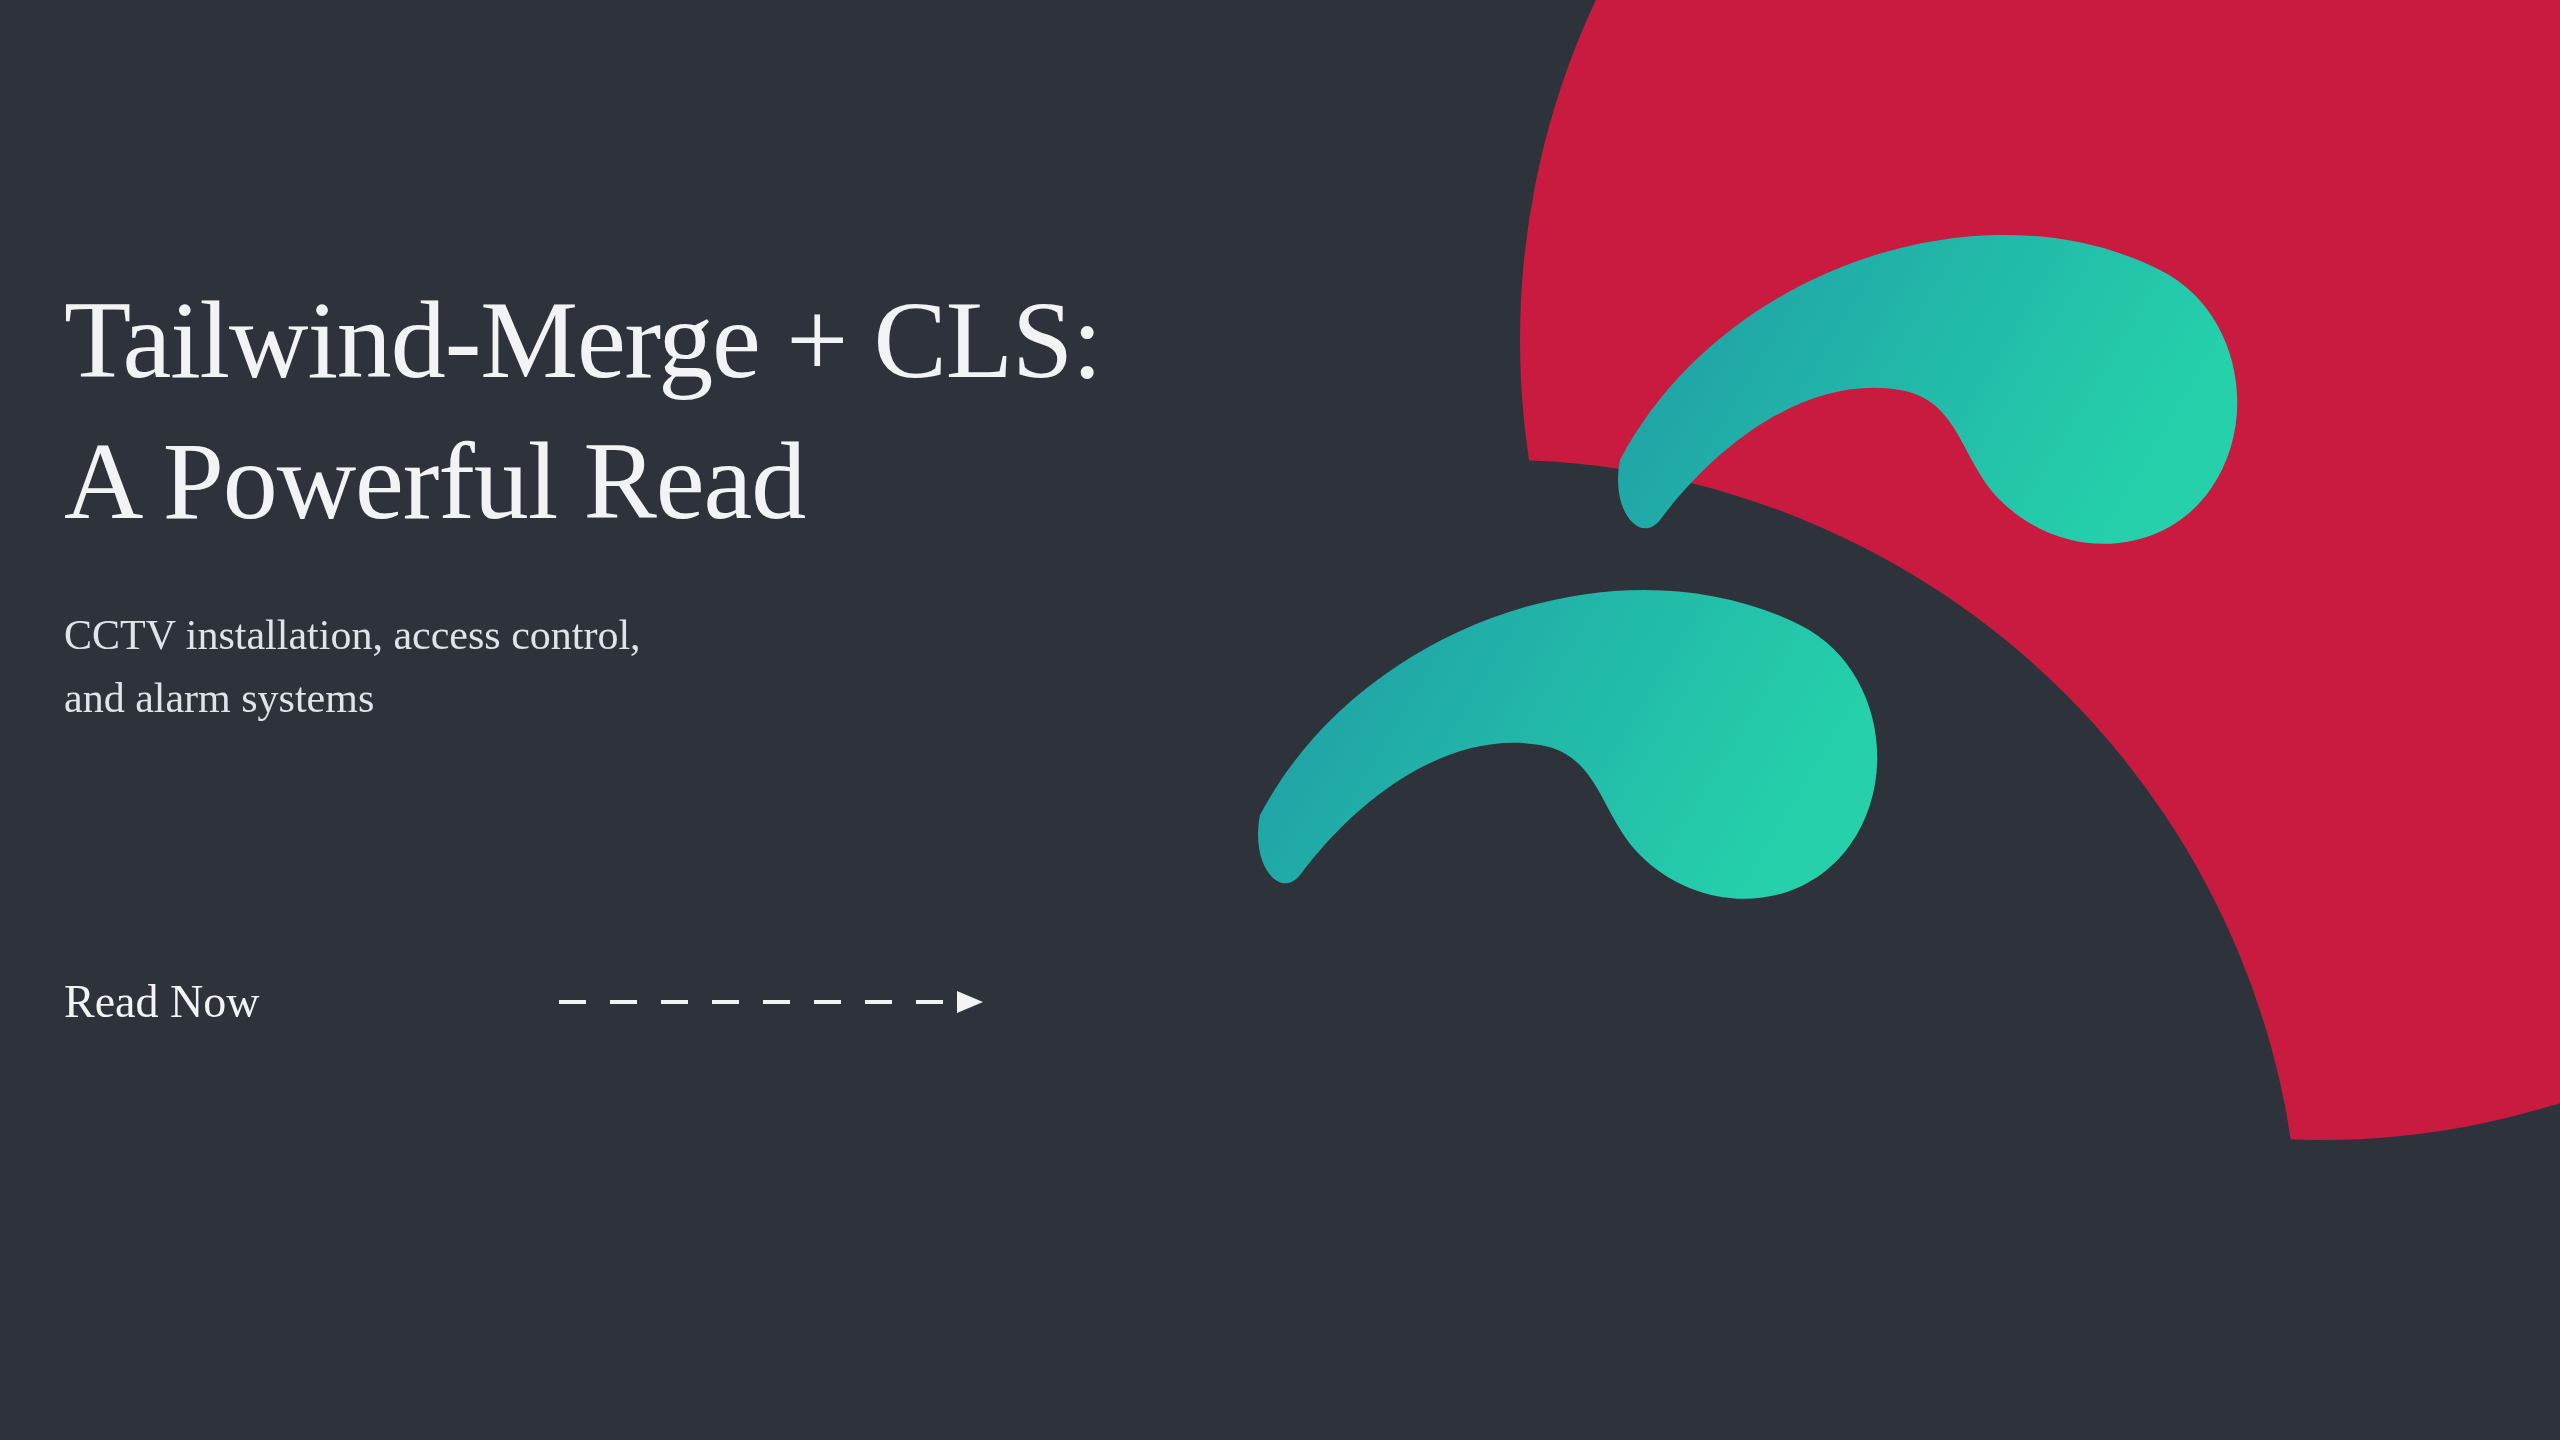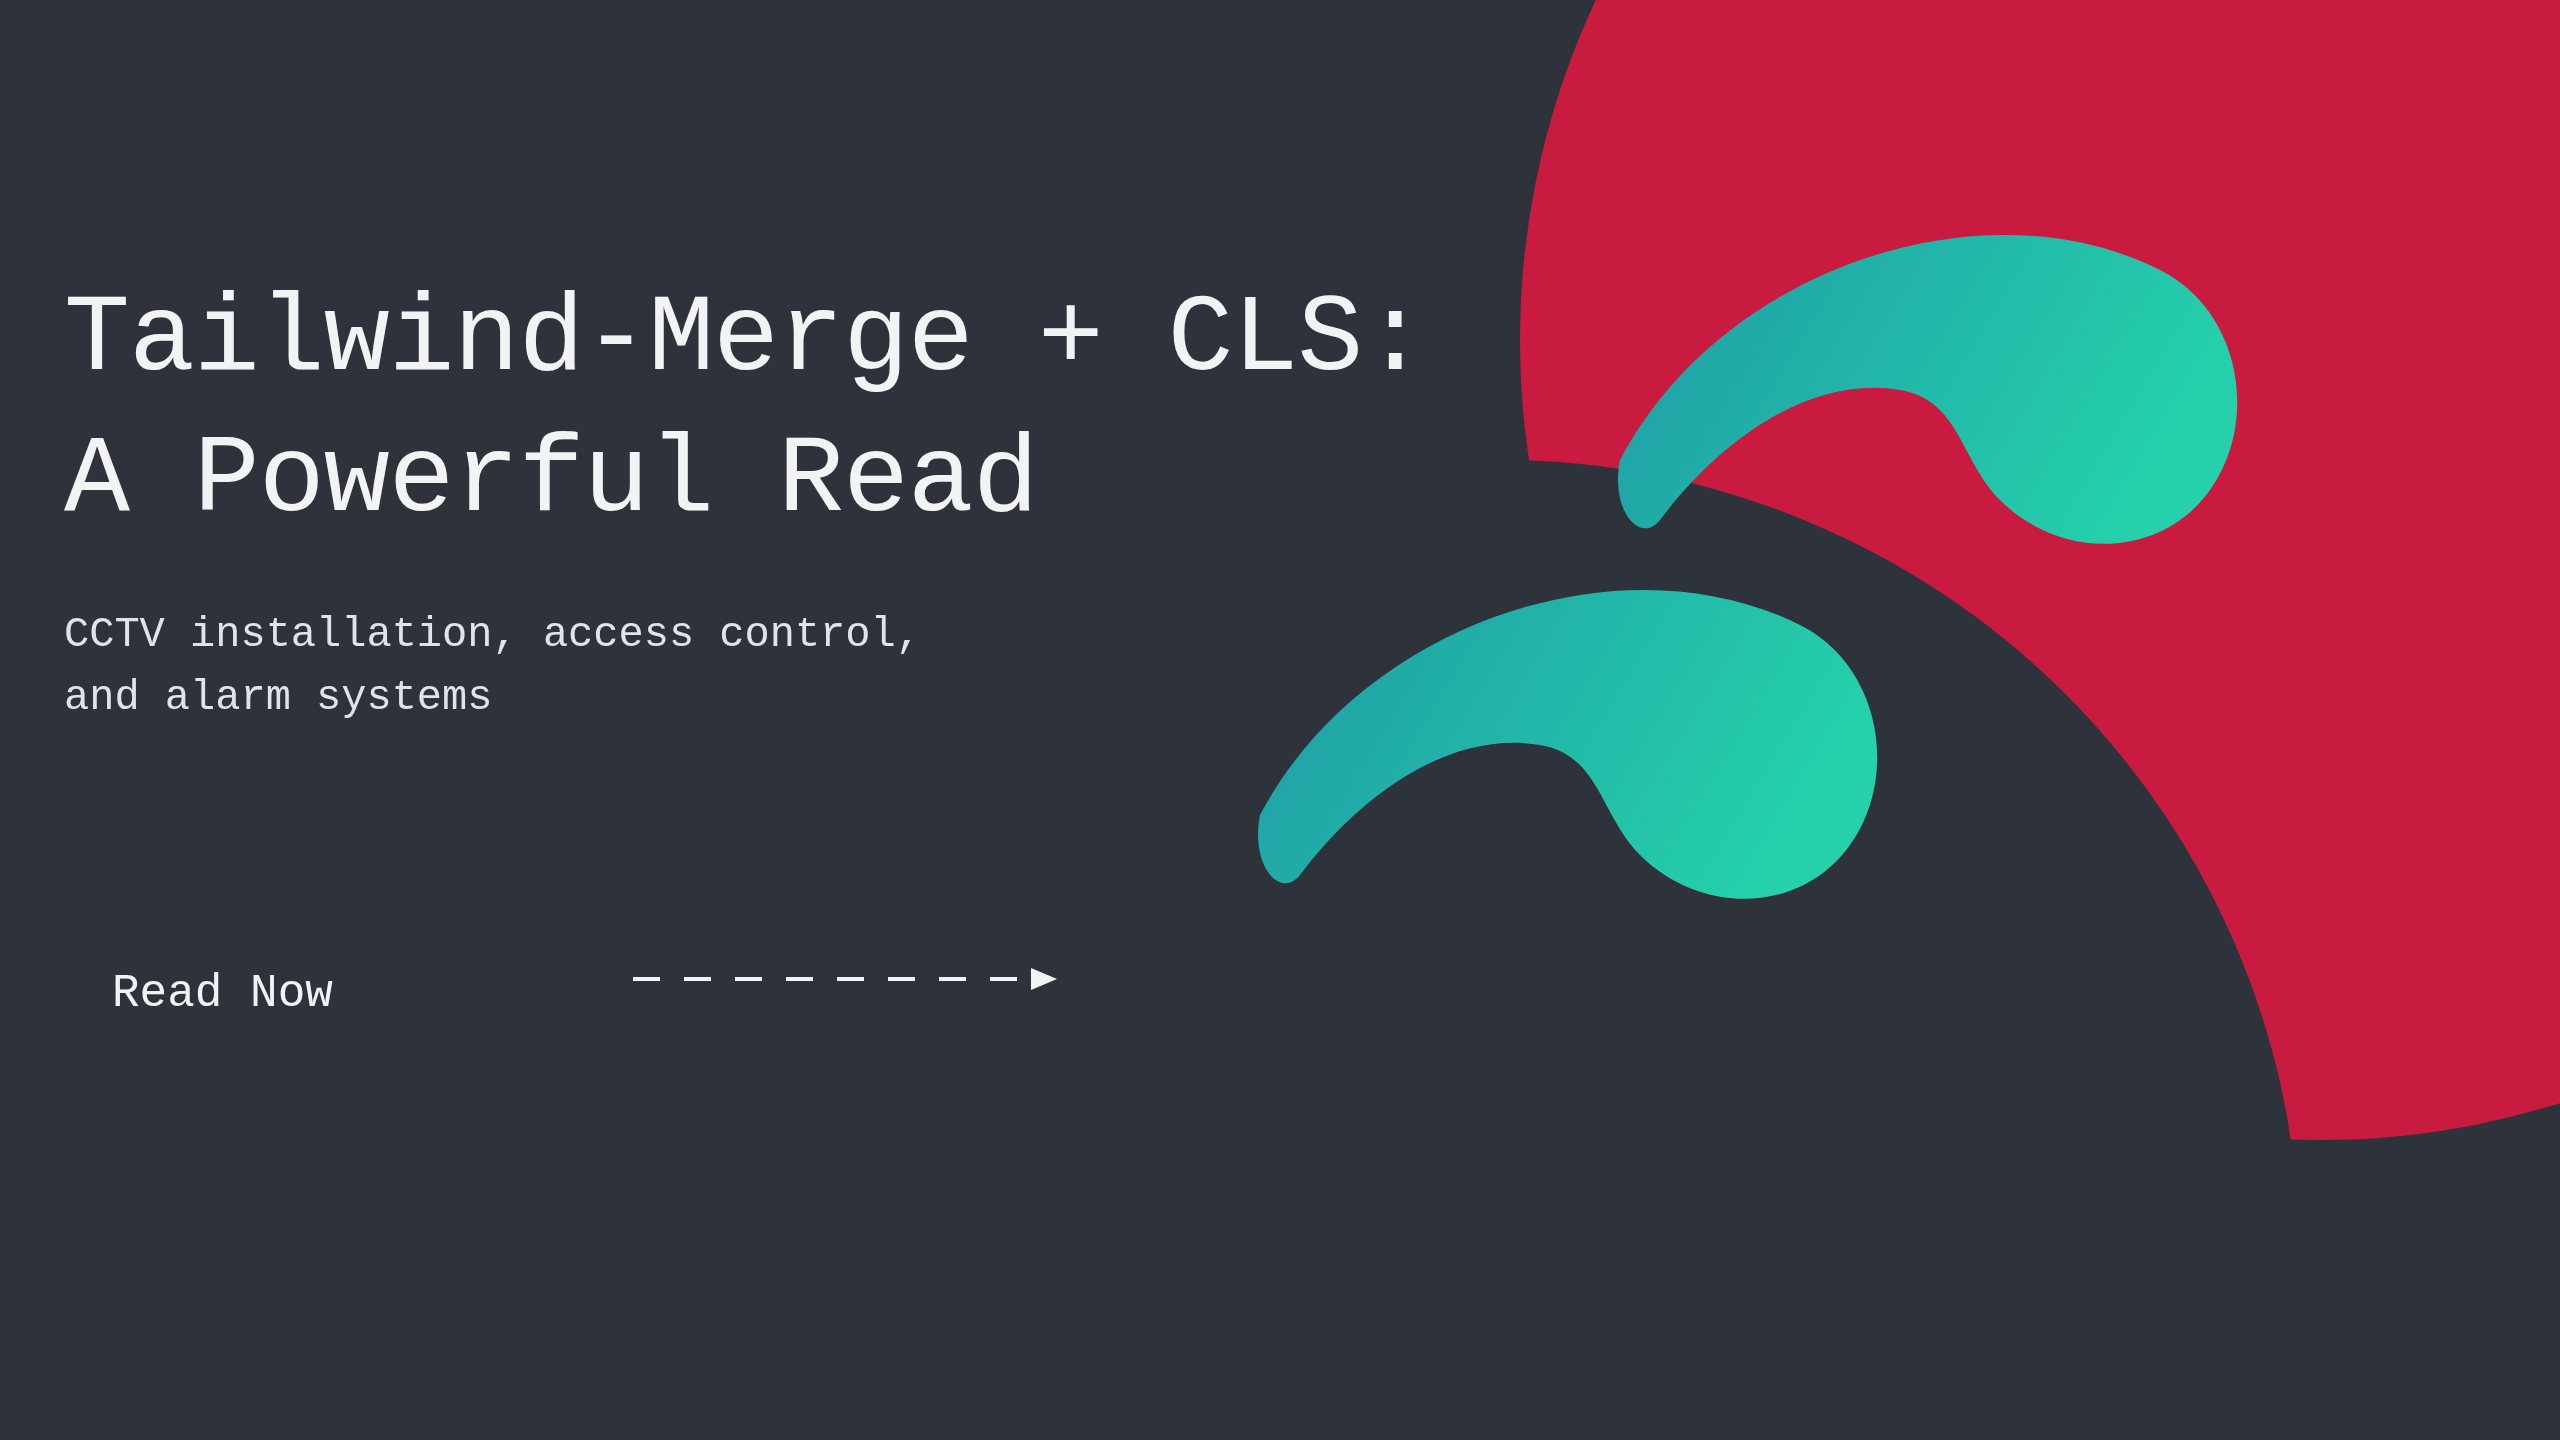--- a/index.html
+++ b/index.html
@@ -9,20 +9,21 @@
     font-family: ui-monospace, "SF Mono", "Menlo", "Consolas", "Liberation Mono", monospace;
     color: #e9ecef;
     overflow: hidden;
     position: relative;
   }
   .stage {
     position: relative;
     width: 2560px;
     height: 1280px;
     transform-origin: top left;
+    font-family: Liberation Serif, serif;
   }
   
   .shape-red {
     position: absolute;
     top: -460px;
     right: -560px;
     width: 1600px;
     height: 1600px;
     border-radius: 50%;
     background: #c81b3f;
@@ -56,26 +57,25 @@
   .subtitle {
     margin-top: 52px;
     font-size: 42px;
     line-height: 1.52;
     color: #e0e3e7;
     font-weight: 400;
   }
   .cta-row {
     position: absolute;
     left: 64px;
-    bottom: 260px;
+    bottom: 252px;
     display: flex;
-    align-items: flex-start;
+    align-items: center;
     gap: 300px;
     z-index: 5;
-    margin-left: 48px;
   }
   .cta-label {
     font-size: 46px;
     color: #f1f3f5;
     font-weight: 400;
   }
   .arrow {
     display: flex;
     align-items: center;
     gap: 24px;

